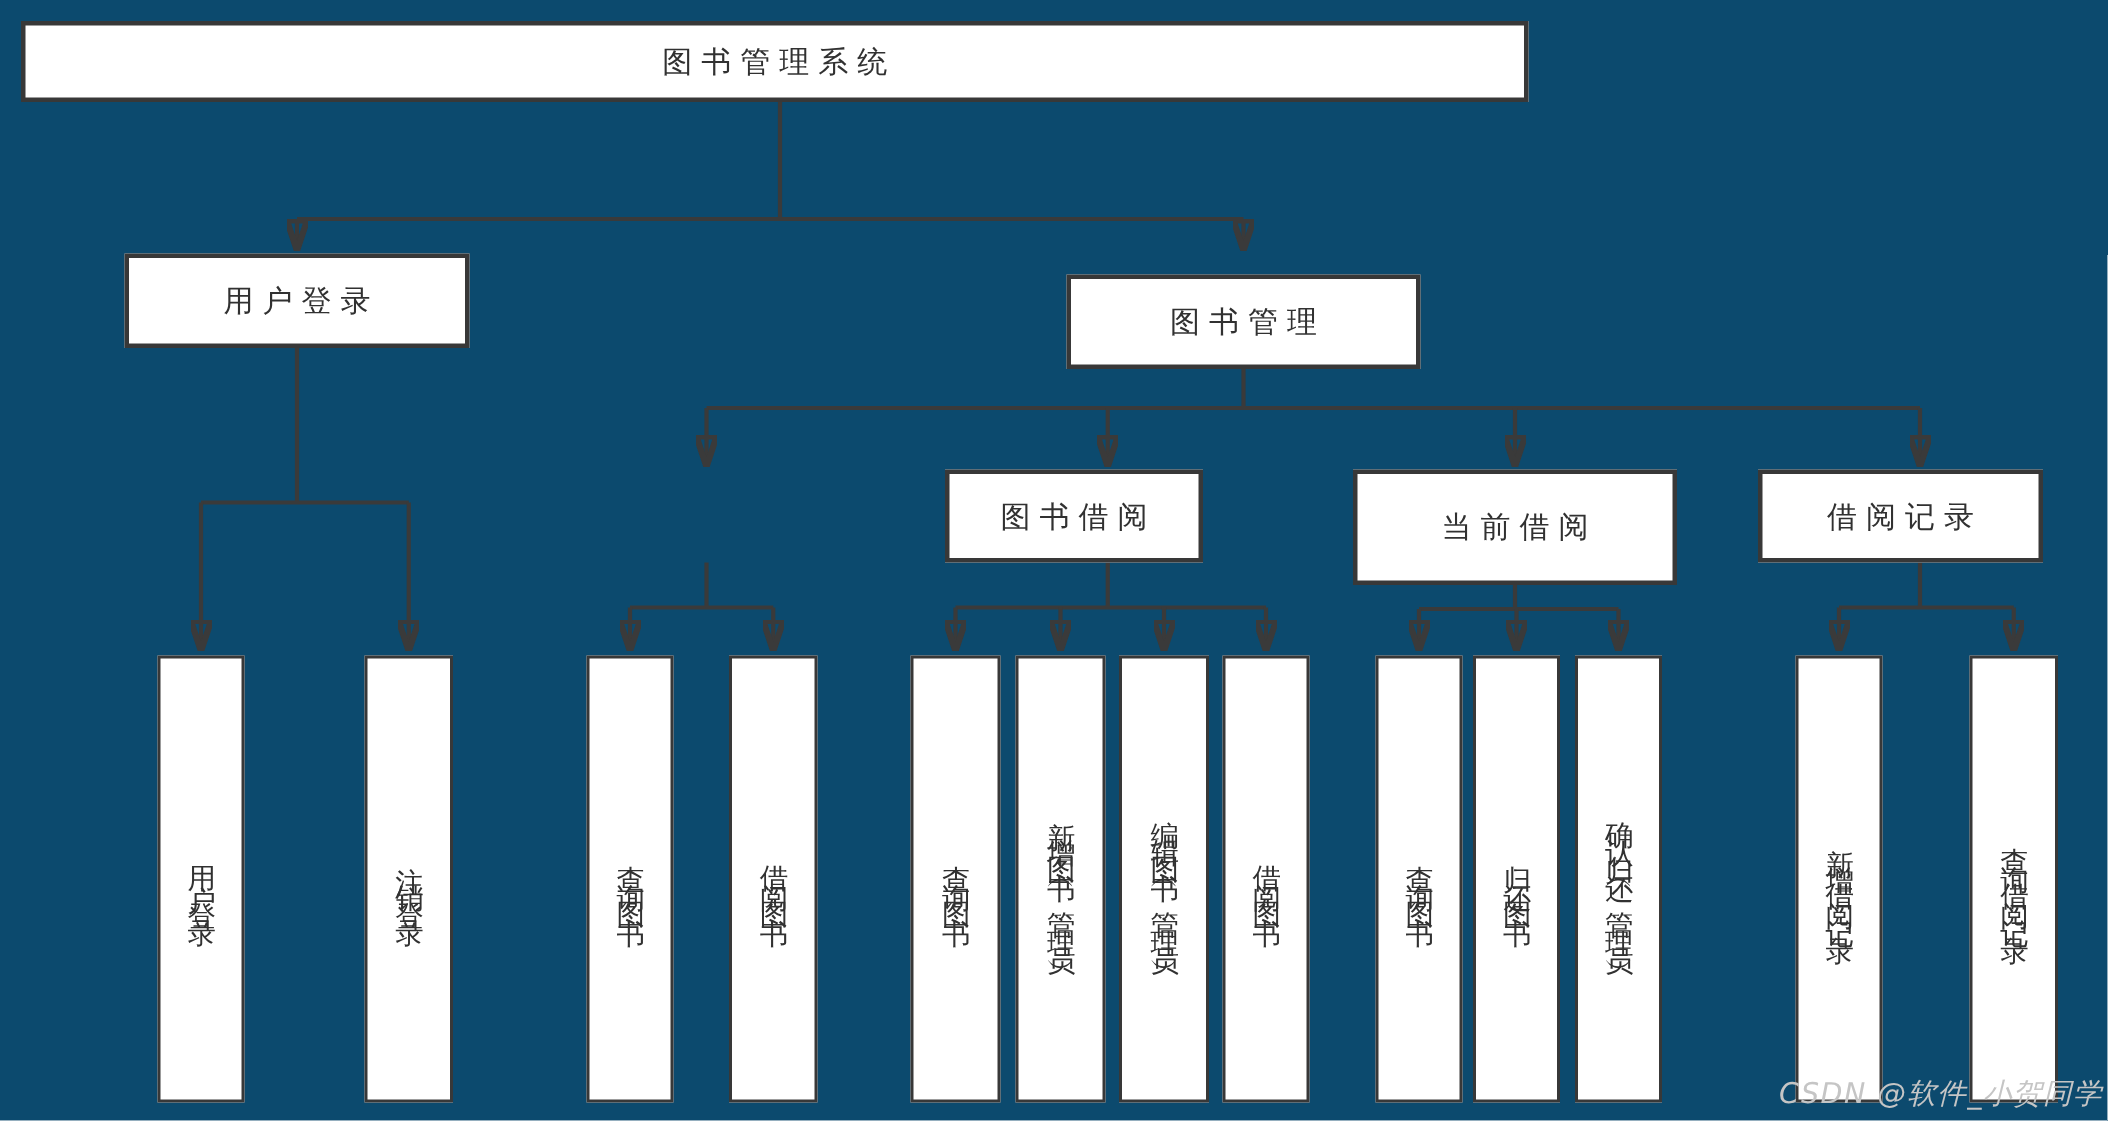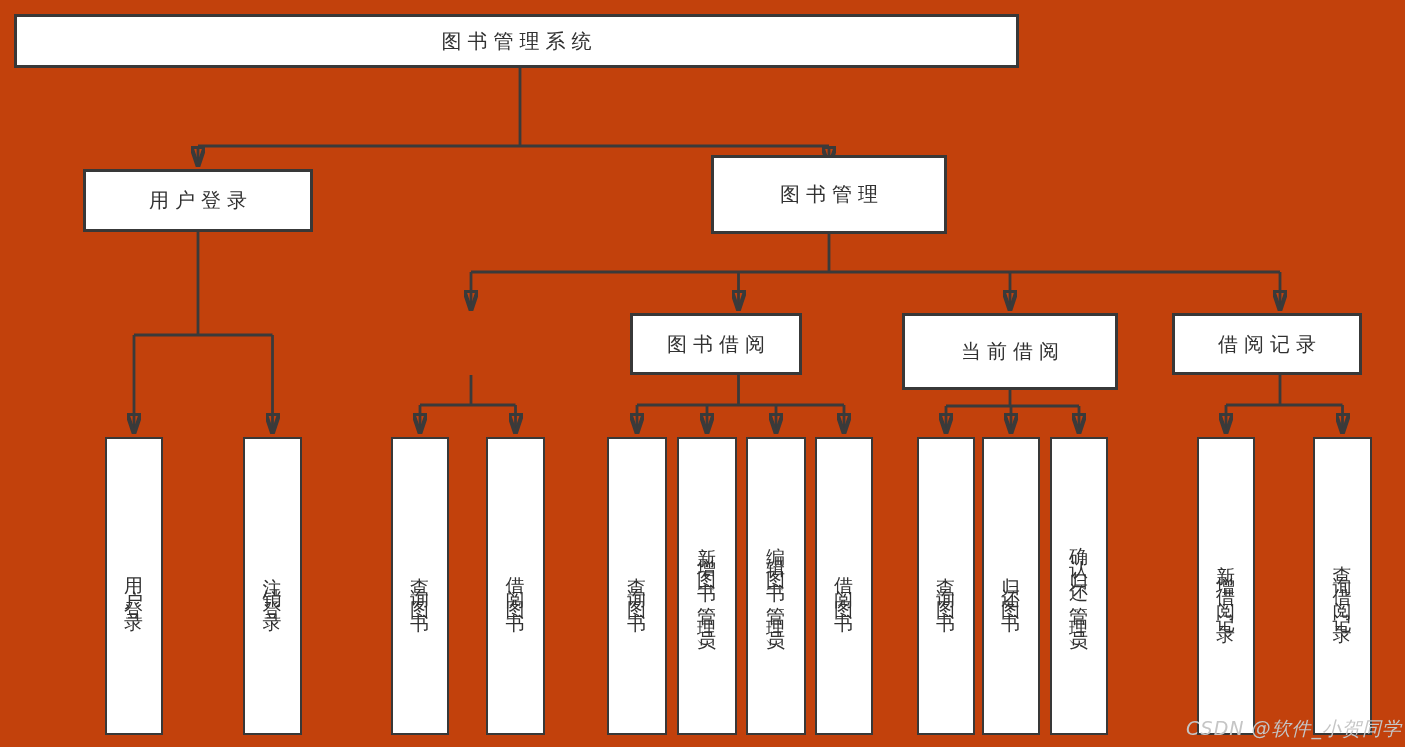--- a/index.html
+++ b/index.html
@@ -1,20 +1,20 @@
 <!DOCTYPE html>
 <html><head>
 <meta charset="utf-8">
 <style>
   html, body { margin: 0; padding: 0; background: #ffffff; }
   .canvas {
     position: relative;
     width: 1405px;
     height: 747px;
-    background: #c2410c;
+    background: #0c4a6e;
     overflow: hidden;
     font-family: "DejaVu Sans", "Liberation Sans", sans-serif;
   }
   .wires { position: absolute; left: 0; top: 0; width: 1405px; height: 747px; }
   .wires path { stroke: #3a3a3a; stroke-width: 2.8; fill: none; }
   .box {
     position: absolute;
     box-sizing: border-box;
     border: 3px solid #383838;
     background: #ffffff;
@@ -108,21 +108,21 @@
       <path d="M1280 375 V405"></path>
       <path d="M1226 405 H1342.5"></path>
       <path d="M1226 405 V432" marker-end="url(#arrow)"></path>
       <path d="M1342.5 405 V432" marker-end="url(#arrow)"></path>
     </g>
   </svg>
 
   <div class="box hbox" style="left:14px; top:14px; width:1005px; height:54px;">图书管理系统</div>
 
   <div class="box hbox" style="left:83px; top:169px; width:230px; height:63px;">用户登录</div>
-  <div class="box hbox" style="left:711px; top:155px; width:236px; height:79px;">图书管理</div>
+  <div class="box hbox" style="left:711px; top:183px; width:236px; height:63px;">图书管理</div>
 
   <div class="box hbox" style="left:630px; top:313px; width:172px; height:62px;">图书借阅</div>
   <div class="box hbox" style="left:902px; top:313px; width:216px; height:77px;">当前借阅</div>
   <div class="box hbox" style="left:1172px; top:313px; width:190px; height:62px;">借阅记录</div>
 
   <div class="box vbox" style="left:105px; top:437px; width:58px; height:298px;">
     <span class="vlabel">用户登录</span>
   </div>
   <div class="box vbox" style="left:243px; top:437px; width:59px; height:298px;">
     <span class="vlabel">注销登录</span>

